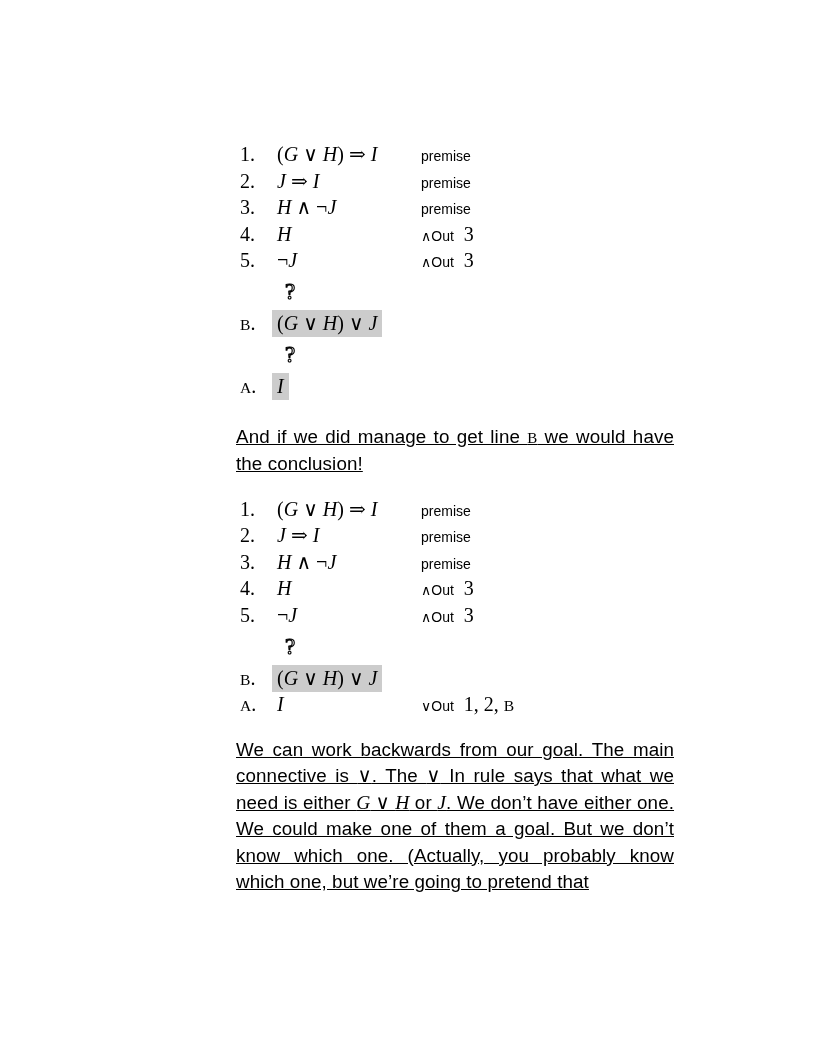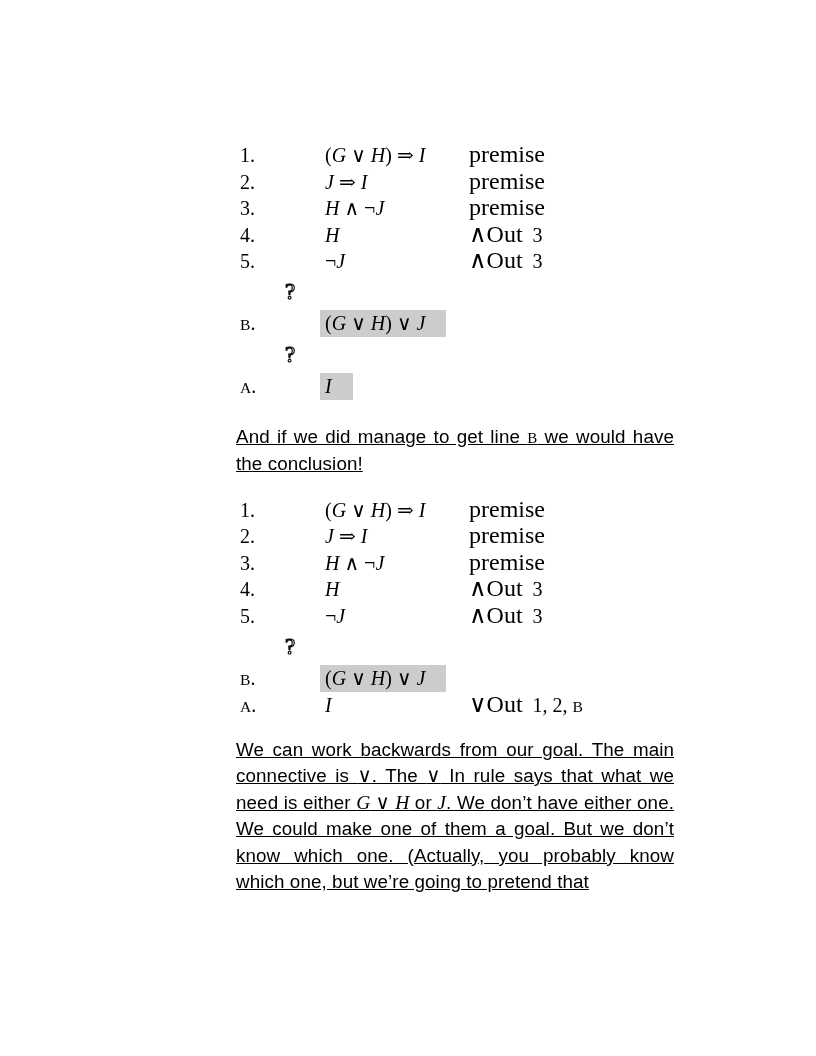--- a/index.html
+++ b/index.html
@@ -11,33 +11,33 @@
   .page { position:relative; width:816px; height:1056px; background:#ffffff; }
   .content { position:absolute; left:236px; top:141px; width:440px; }
 
   
   .proof {
     font-family:"Liberation Serif","DejaVu Serif",serif;
     font-size:20px;
   }
   .prow { display:flex; align-items:baseline; height:26.5px; line-height:26.5px; }
   .pnum { flex:none; width:37px; padding-left:4px; white-space:nowrap; }
-  .pform { flex:none; width:144px; white-space:nowrap;margin-left:48px; }
+  .pform { flex:none; width:144px; white-space:nowrap; }
   .pjust { flex:none; white-space:nowrap; }
   .rule {
-    font-family:Liberation Serif, serif;
-    font-size:24px;
+    font-family:Liberation Sans, sans-serif;
+    font-size:14px;
   }
   .refs { font-family:"Liberation Serif","DejaVu Serif",serif; margin-left:10px; }
   .mv { font-style:italic; }
   .sc { font-size:0.78em; font-style:normal; }
   .hl {
     display:inline-block;
     line-height:21px;
-    padding:3px 21px 3px 5px;
+    padding:3px 5px 3px 5px;
     margin-left:-5px;
   }
   .qrow { height:36.5px; display:flex; align-items:center; }
   .qmark {
     margin-left:49px;
     font-family:"Liberation Serif","DejaVu Serif",serif;
     font-size:23px; line-height:1;
     color:#ffffff;
     -webkit-text-stroke:1.1px #000000;
     text-shadow:0 0 1px #000000;

